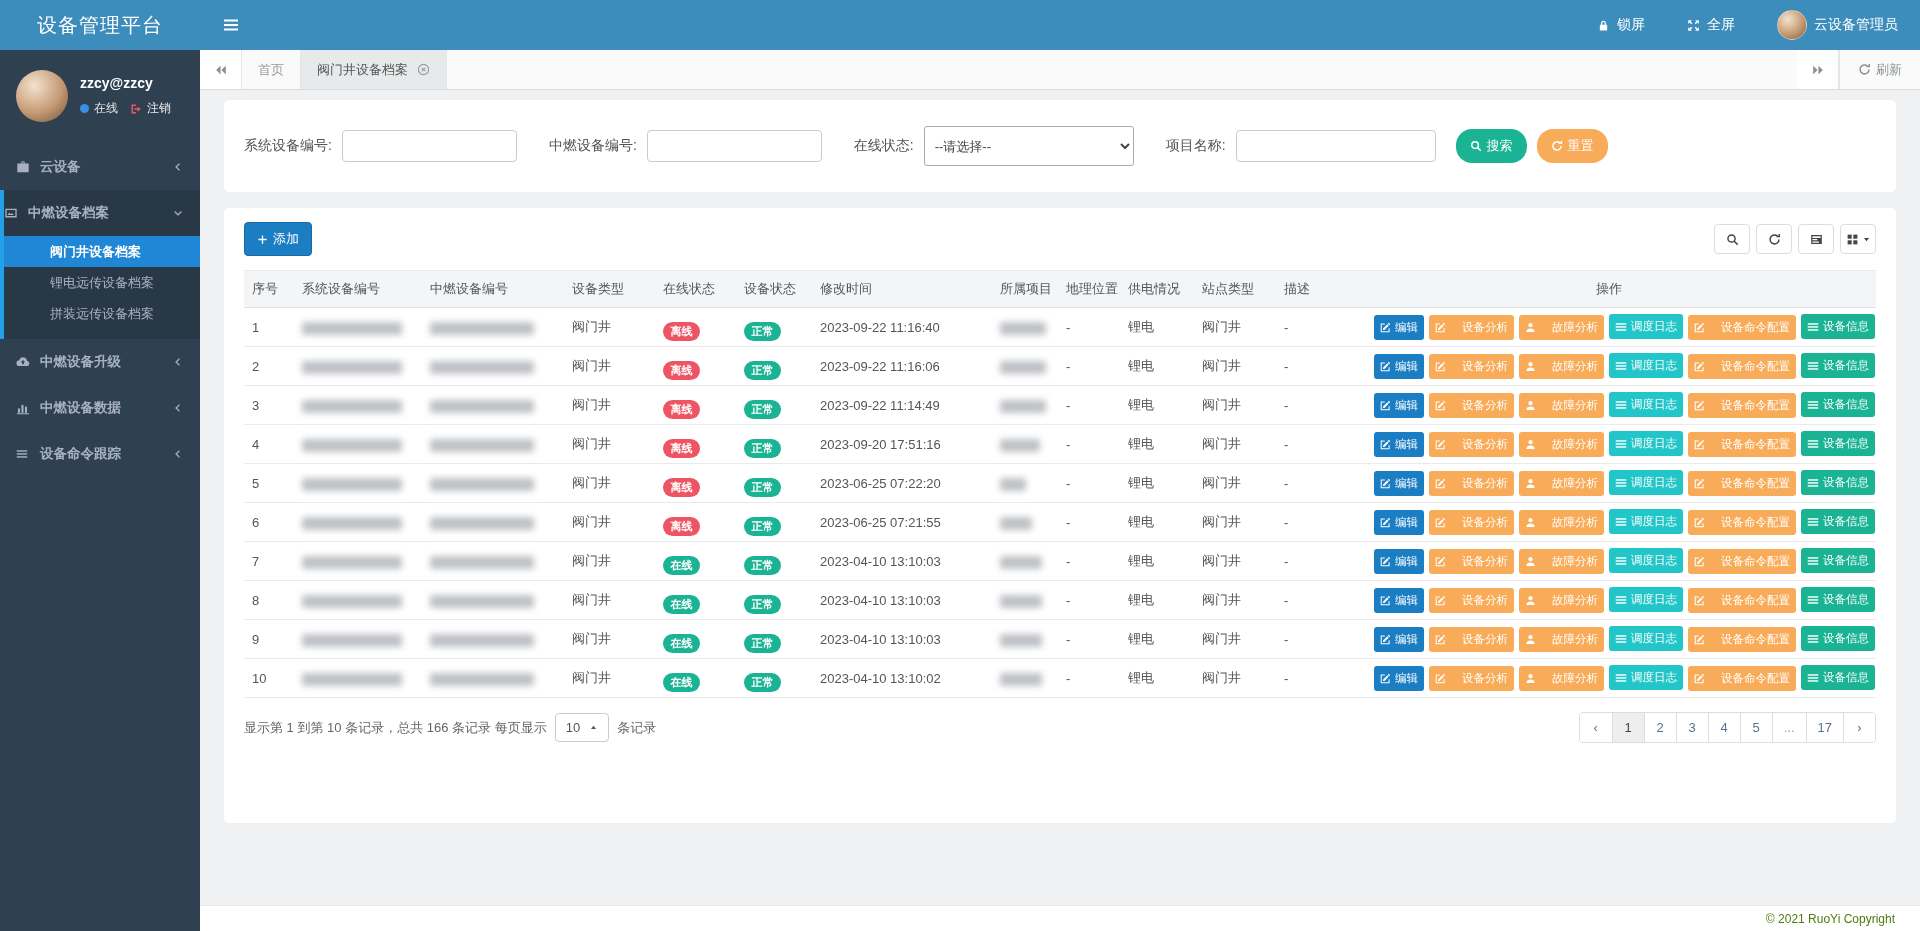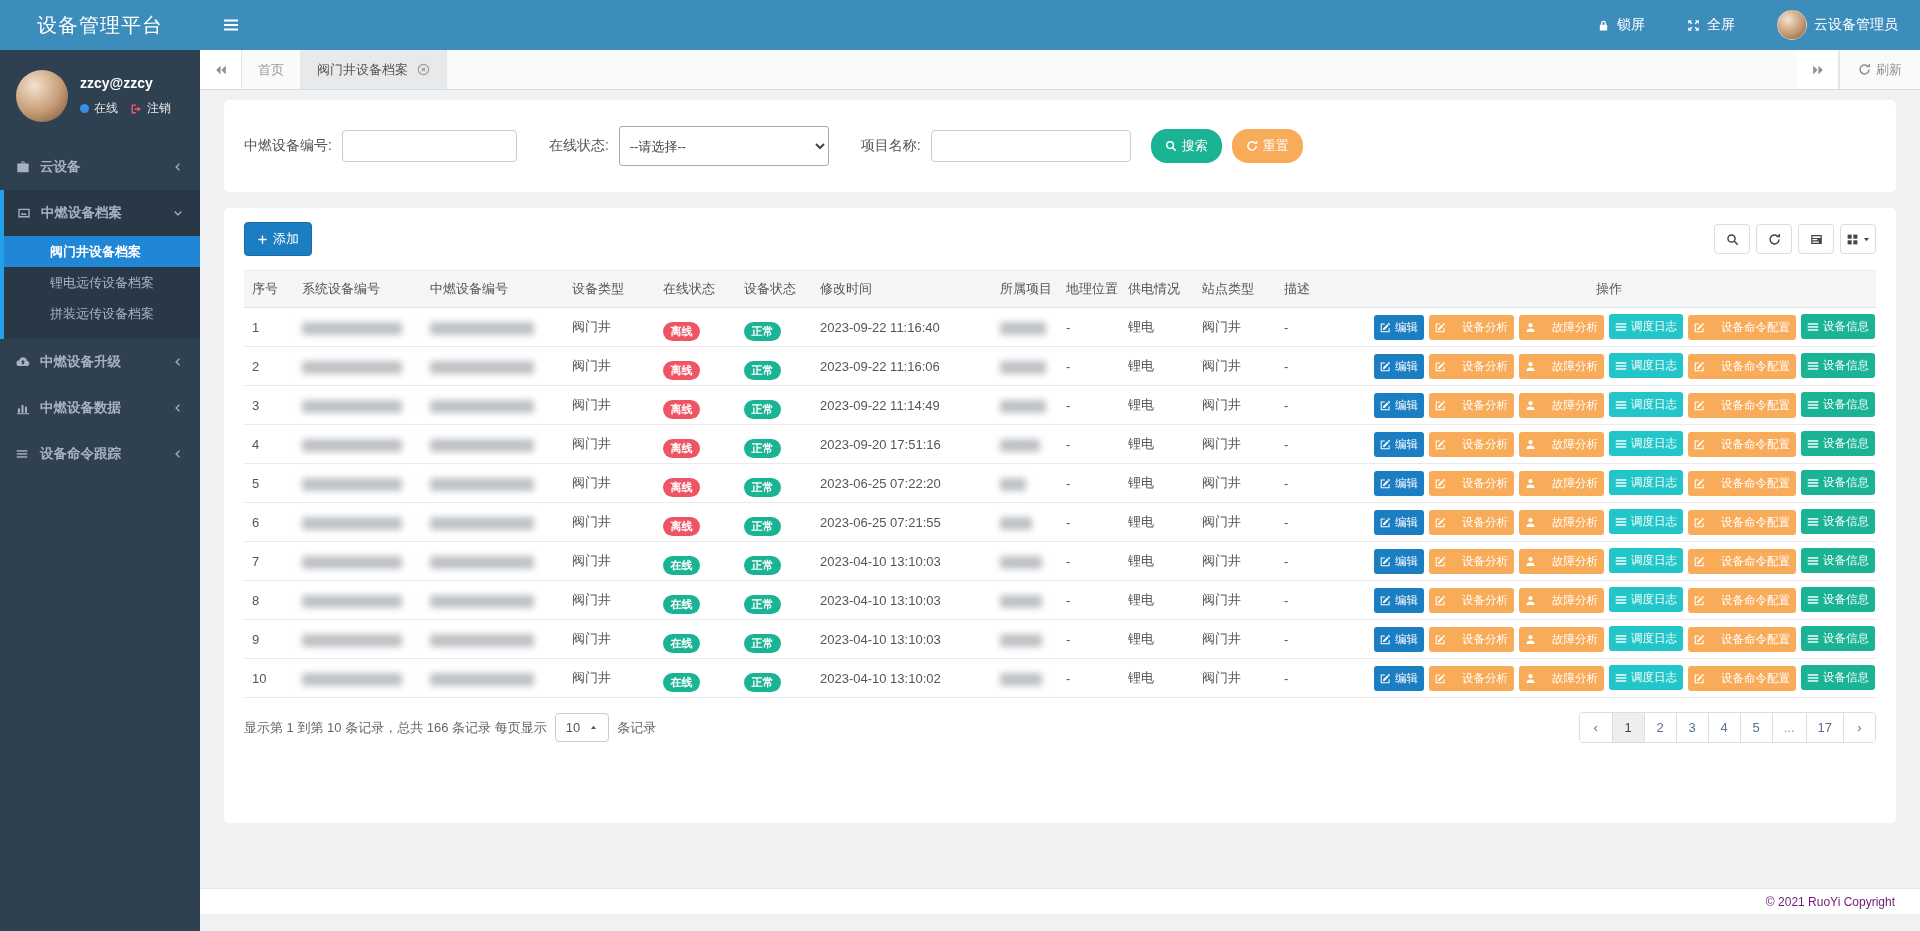--- a/index.html
+++ b/index.html
@@ -24,21 +24,21 @@
   .user-row { display:flex; align-items:center; gap:12px; font-size:12px; color:#e8eaec; }
   .u-chip { display:flex; align-items:center; gap:5px; cursor:pointer; }
   .dot-online { width:9px; height:9px; border-radius:50%; background:#3a8ee6; }
   .logout-ic { color:#ed5565; }
 
   .menu { margin-top:6px; }
   .menu-item { height:46px; display:flex; align-items:center; padding:0 16px; color:#a7b1c2; font-size:13.5px; font-weight:bold; cursor:pointer; }
   .mi-icon { width:24px; color:#a7b1c2; }
   .mi-chev { margin-left:auto; color:#a7b1c2; }
   .menu-group.expanded { background:#293846; border-left:4px solid #24a0e8; padding-bottom:10px; }
-  .menu-group.expanded .menu-item { padding-left:13px; }
+  .menu-group.expanded .menu-item { padding-left:0; }
   .submenu-item { height:31px; display:flex; align-items:center; padding-left:46px; color:#a7b1c2; font-size:13px; cursor:pointer; }
   .submenu-item.active { background:#2086d6; color:#fff; font-weight:bold; }
 
   
   .main { margin-left:200px; padding-top:50px; height:931px; }
 
   .tabbar { height:40px; background:#fafafa; border-bottom:1px solid #d8dcde; display:flex; align-items:stretch; }
   .tab-nav { width:42px; display:flex; align-items:center; justify-content:center; color:#8a9096; background:#fff; border-right:1px solid #e4e7ea; cursor:pointer; }
   .tab { display:flex; align-items:center; gap:9px; padding:4px 16px; font-size:13px; color:#999; border-right:1px solid #e4e7ea; cursor:pointer; }
   .tab.active { background:#e7e9eb; color:#555; }
@@ -84,21 +84,21 @@
   
   .pg-row { display:flex; align-items:center; justify-content:space-between; margin-top:14px; font-size:13px; color:#666; }
   .pg-left { display:flex; align-items:center; gap:8px; }
   .page-size { display:inline-flex; align-items:center; gap:9px; border:1px solid #ccc; border-radius:4px; background:#fff; padding:6px 10px; color:#555; cursor:pointer; }
   .pager { display:flex; border:1px solid #ddd; border-radius:4px; overflow:hidden; }
   .pg-btn { min-width:32px; padding:7px 11px; background:#fff; color:#5b718a; text-align:center; border-left:1px solid #ddd; cursor:pointer; font-size:13px; }
   .pg-btn:first-child { border-left:none; }
   .pg-btn.active { background:#eee; color:#444; }
   .pg-btn.gap { color:#999; }
 
-  .footer { position:fixed; left:200px; right:0; bottom:17px; height:26px; background:#fff; border-top:1px solid #e7eaec; display:flex; align-items:center; justify-content:flex-end; padding-right:25px; color:#701a75; font-size:12px; z-index:10; }
+  .footer { position:fixed; left:200px; right:0; bottom:0; height:26px; background:#fff; border-top:1px solid #e7eaec; display:flex; align-items:center; justify-content:flex-end; padding-right:25px; color:#4d7c0f; font-size:12px; z-index:10; }
 </style>
 </head>
 <body>
 
 <header class="topbar">
   <div class="logo">设备管理平台</div>
   <div class="topbar-main">
     <span class="hamburger">
       <svg width="18" height="16" viewBox="0 0 16 16" fill="currentColor">
           <rect x="1" y="2.5" width="14" height="2"></rect>
@@ -270,20 +270,24 @@
           <svg width="13" height="13" viewBox="0 0 16 16" fill="none" stroke="currentColor" stroke-width="1.8">
             <path d="M13.5 8a5.5 5.5 0 1 1-1.9-4.2"></path>
             <path d="M13.9 1.2v3.2h-3.2"></path>
           </svg>
         </span>
       <span>刷新</span>
     </span>
   </div>
 
   <div class="card search-card">
+    <div class="f-item">
+      <label>系统设备编号:</label>
+      <input class="f-input w175" style="">
+    </div>
     <div class="f-item">
       <label>中燃设备编号:</label>
       <input class="f-input w175" style="">
     </div>
     <div class="f-item">
       <label>在线状态:</label>
       <select class="f-select">
         <option>--请选择--</option>
       </select>
     </div>

